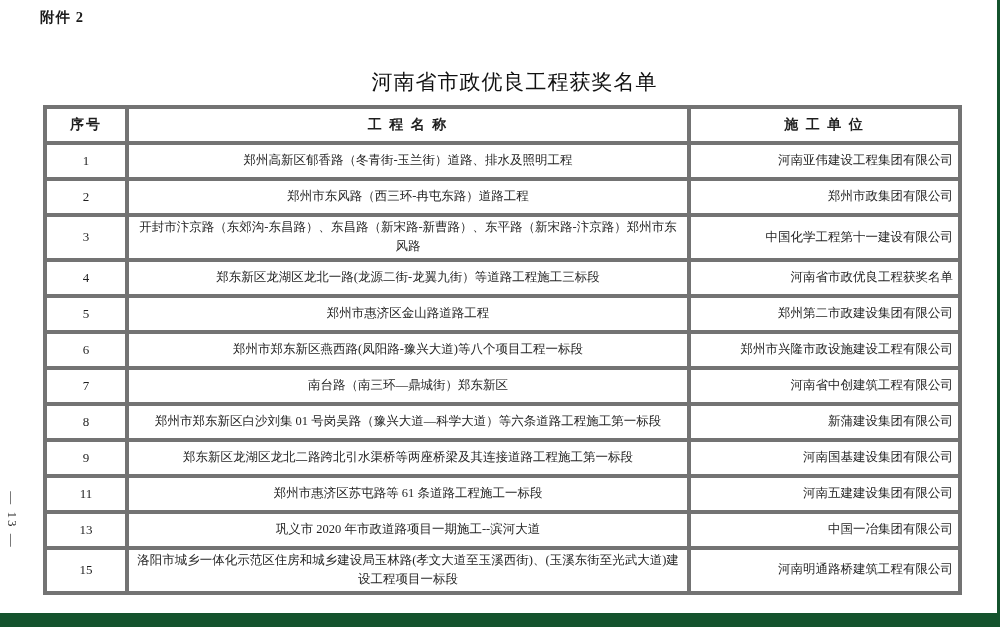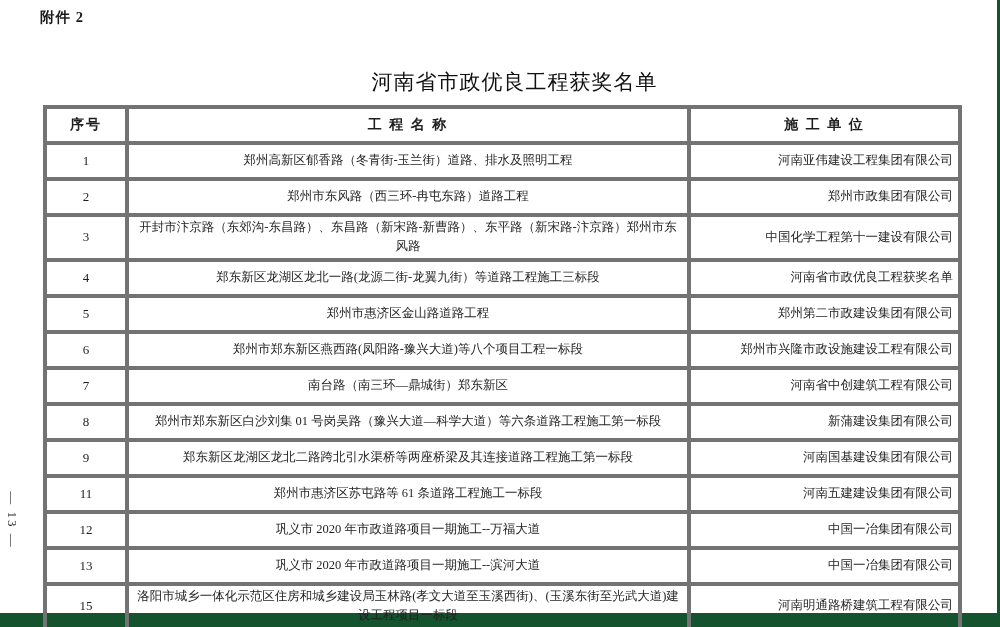--- a/index.html
+++ b/index.html
@@ -176,25 +176,20 @@
     <td class="c-unit">河南国基建设集团有限公司</td>
   </tr>
 
 
   <tr>
     <td class="c-no">11</td>
     <td class="c-proj">郑州市惠济区苏屯路等 61 条道路工程施工一标段</td>
     <td class="c-unit">河南五建建设集团有限公司</td>
   </tr>
 
-  <tr>
-    <td class="c-no">12</td>
-    <td class="c-proj">巩义市 2020 年市政道路项目一期施工--万福大道</td>
-    <td class="c-unit">中国一冶集团有限公司</td>
-  </tr>
 
   <tr>
     <td class="c-no">13</td>
     <td class="c-proj">巩义市 2020 年市政道路项目一期施工--滨河大道</td>
     <td class="c-unit">中国一冶集团有限公司</td>
   </tr>
 
 
   <tr>
     <td class="c-no">15</td>

